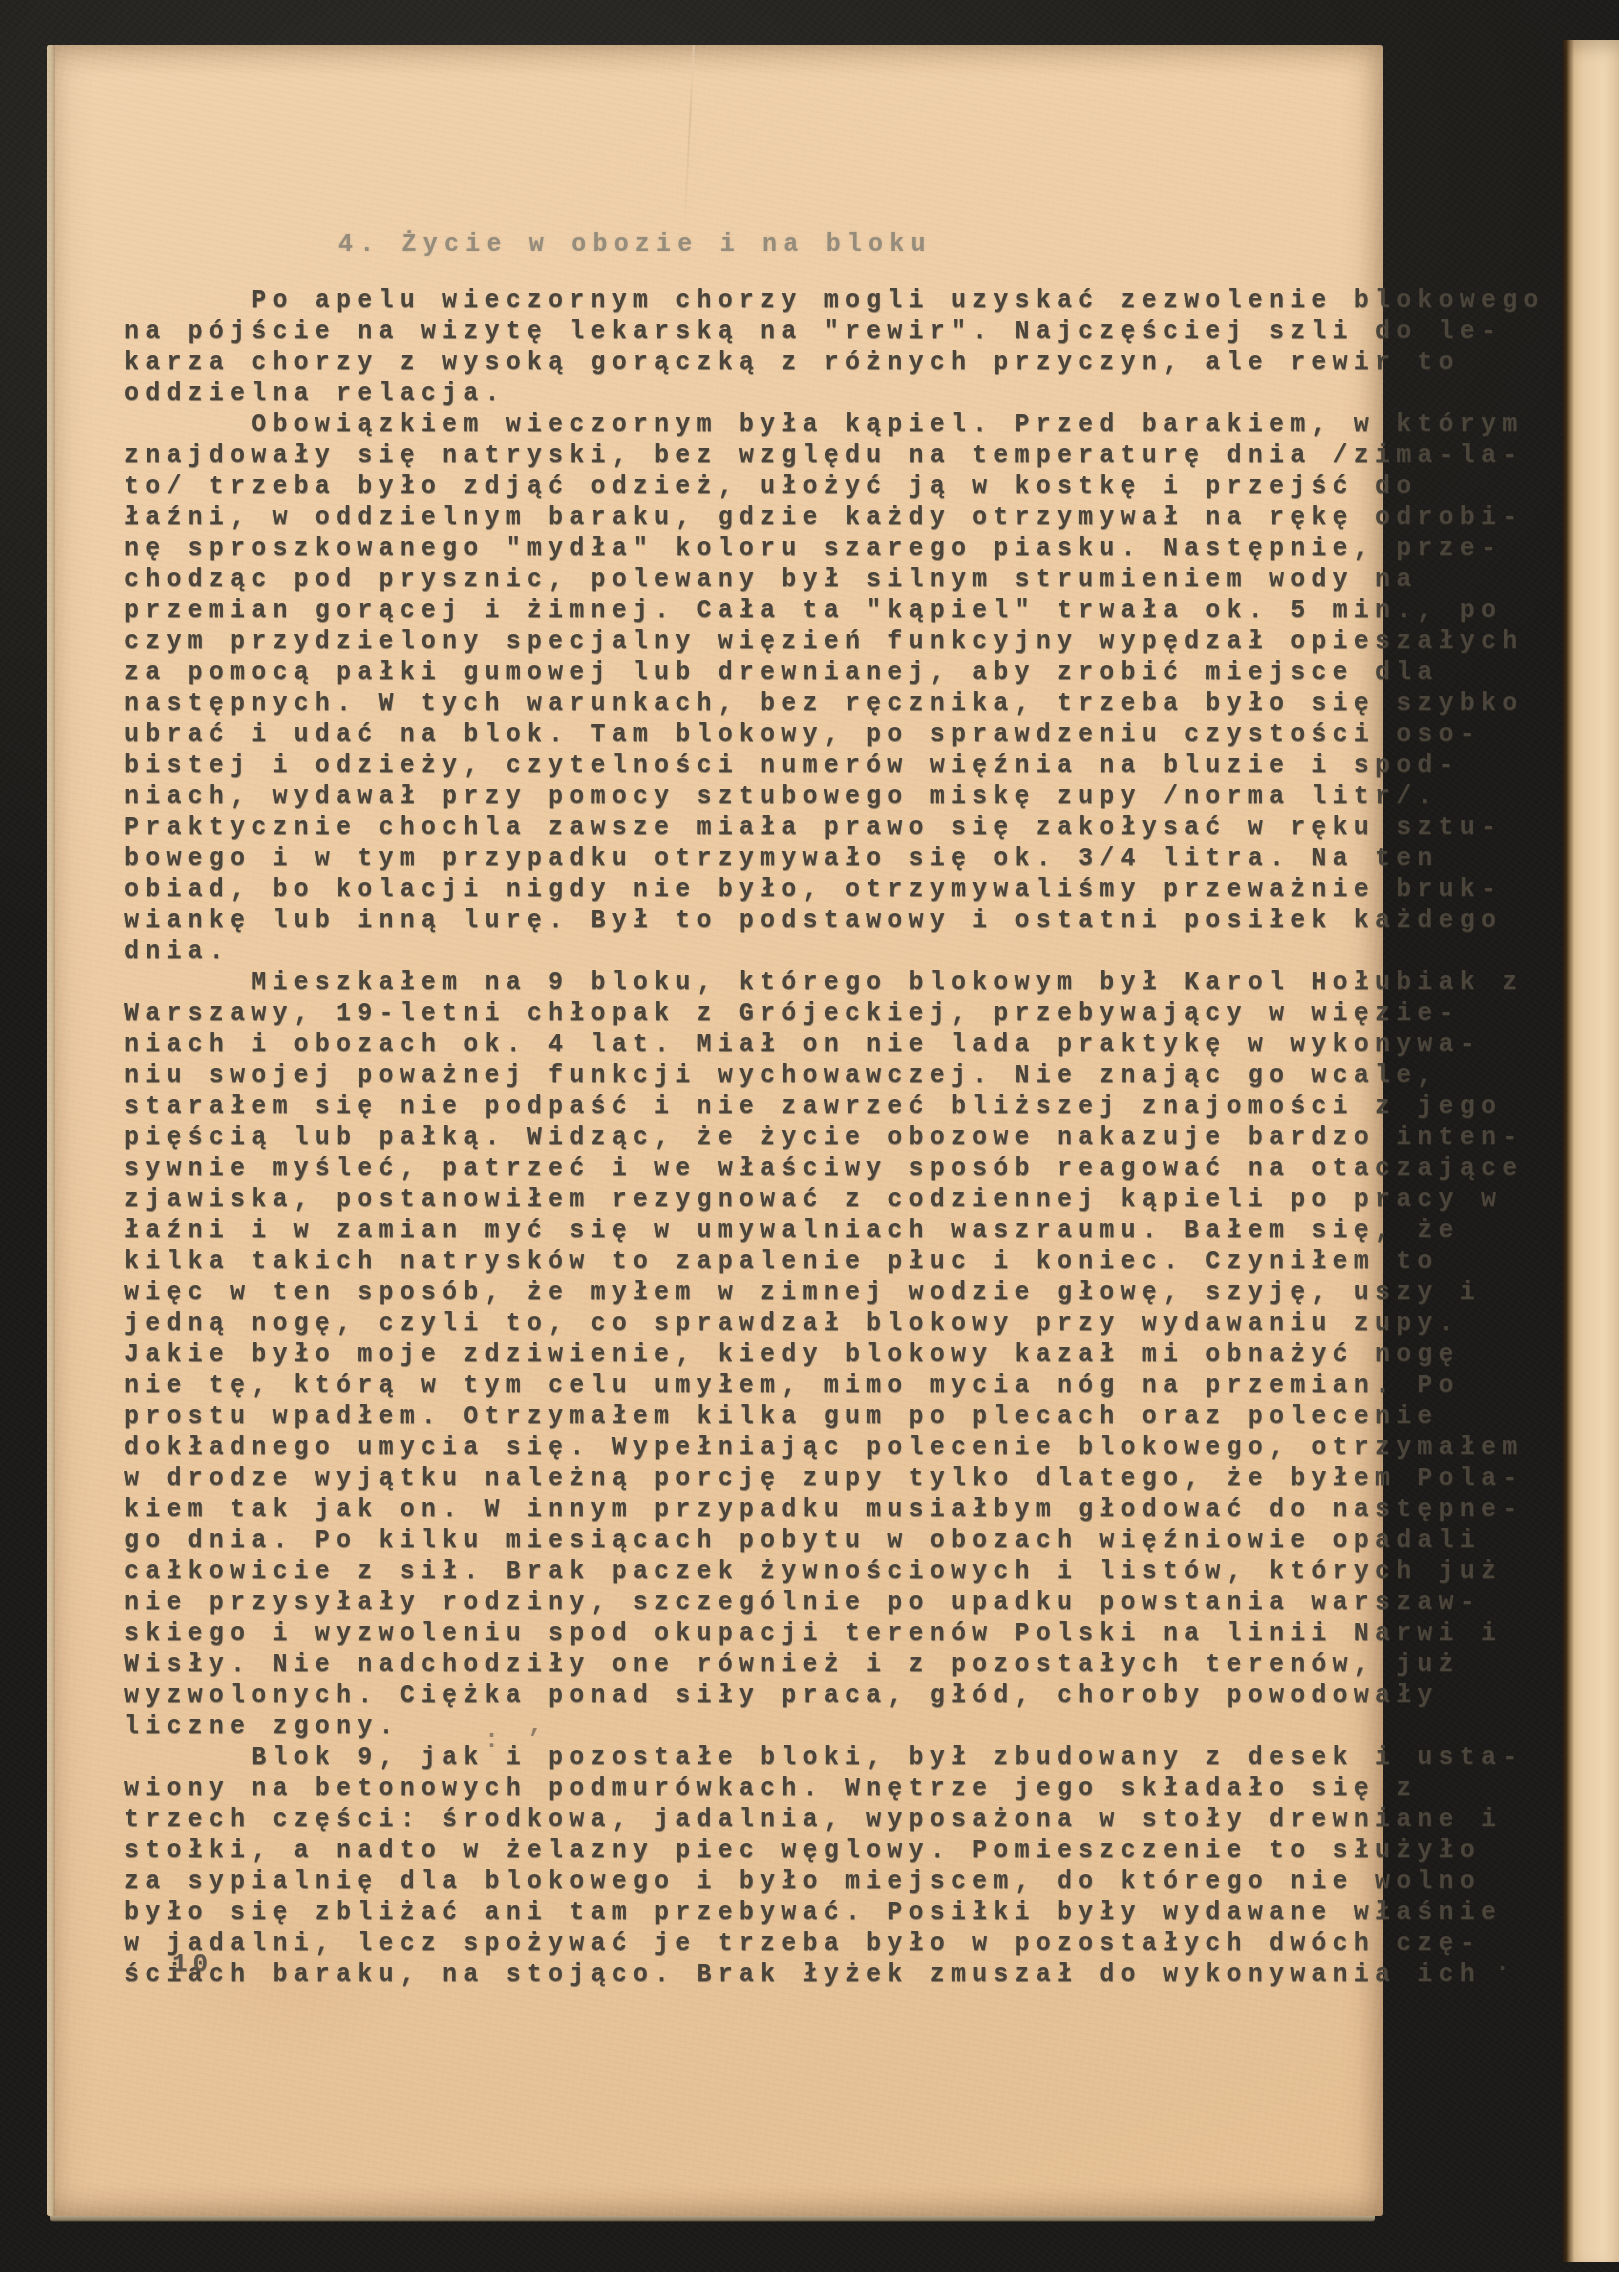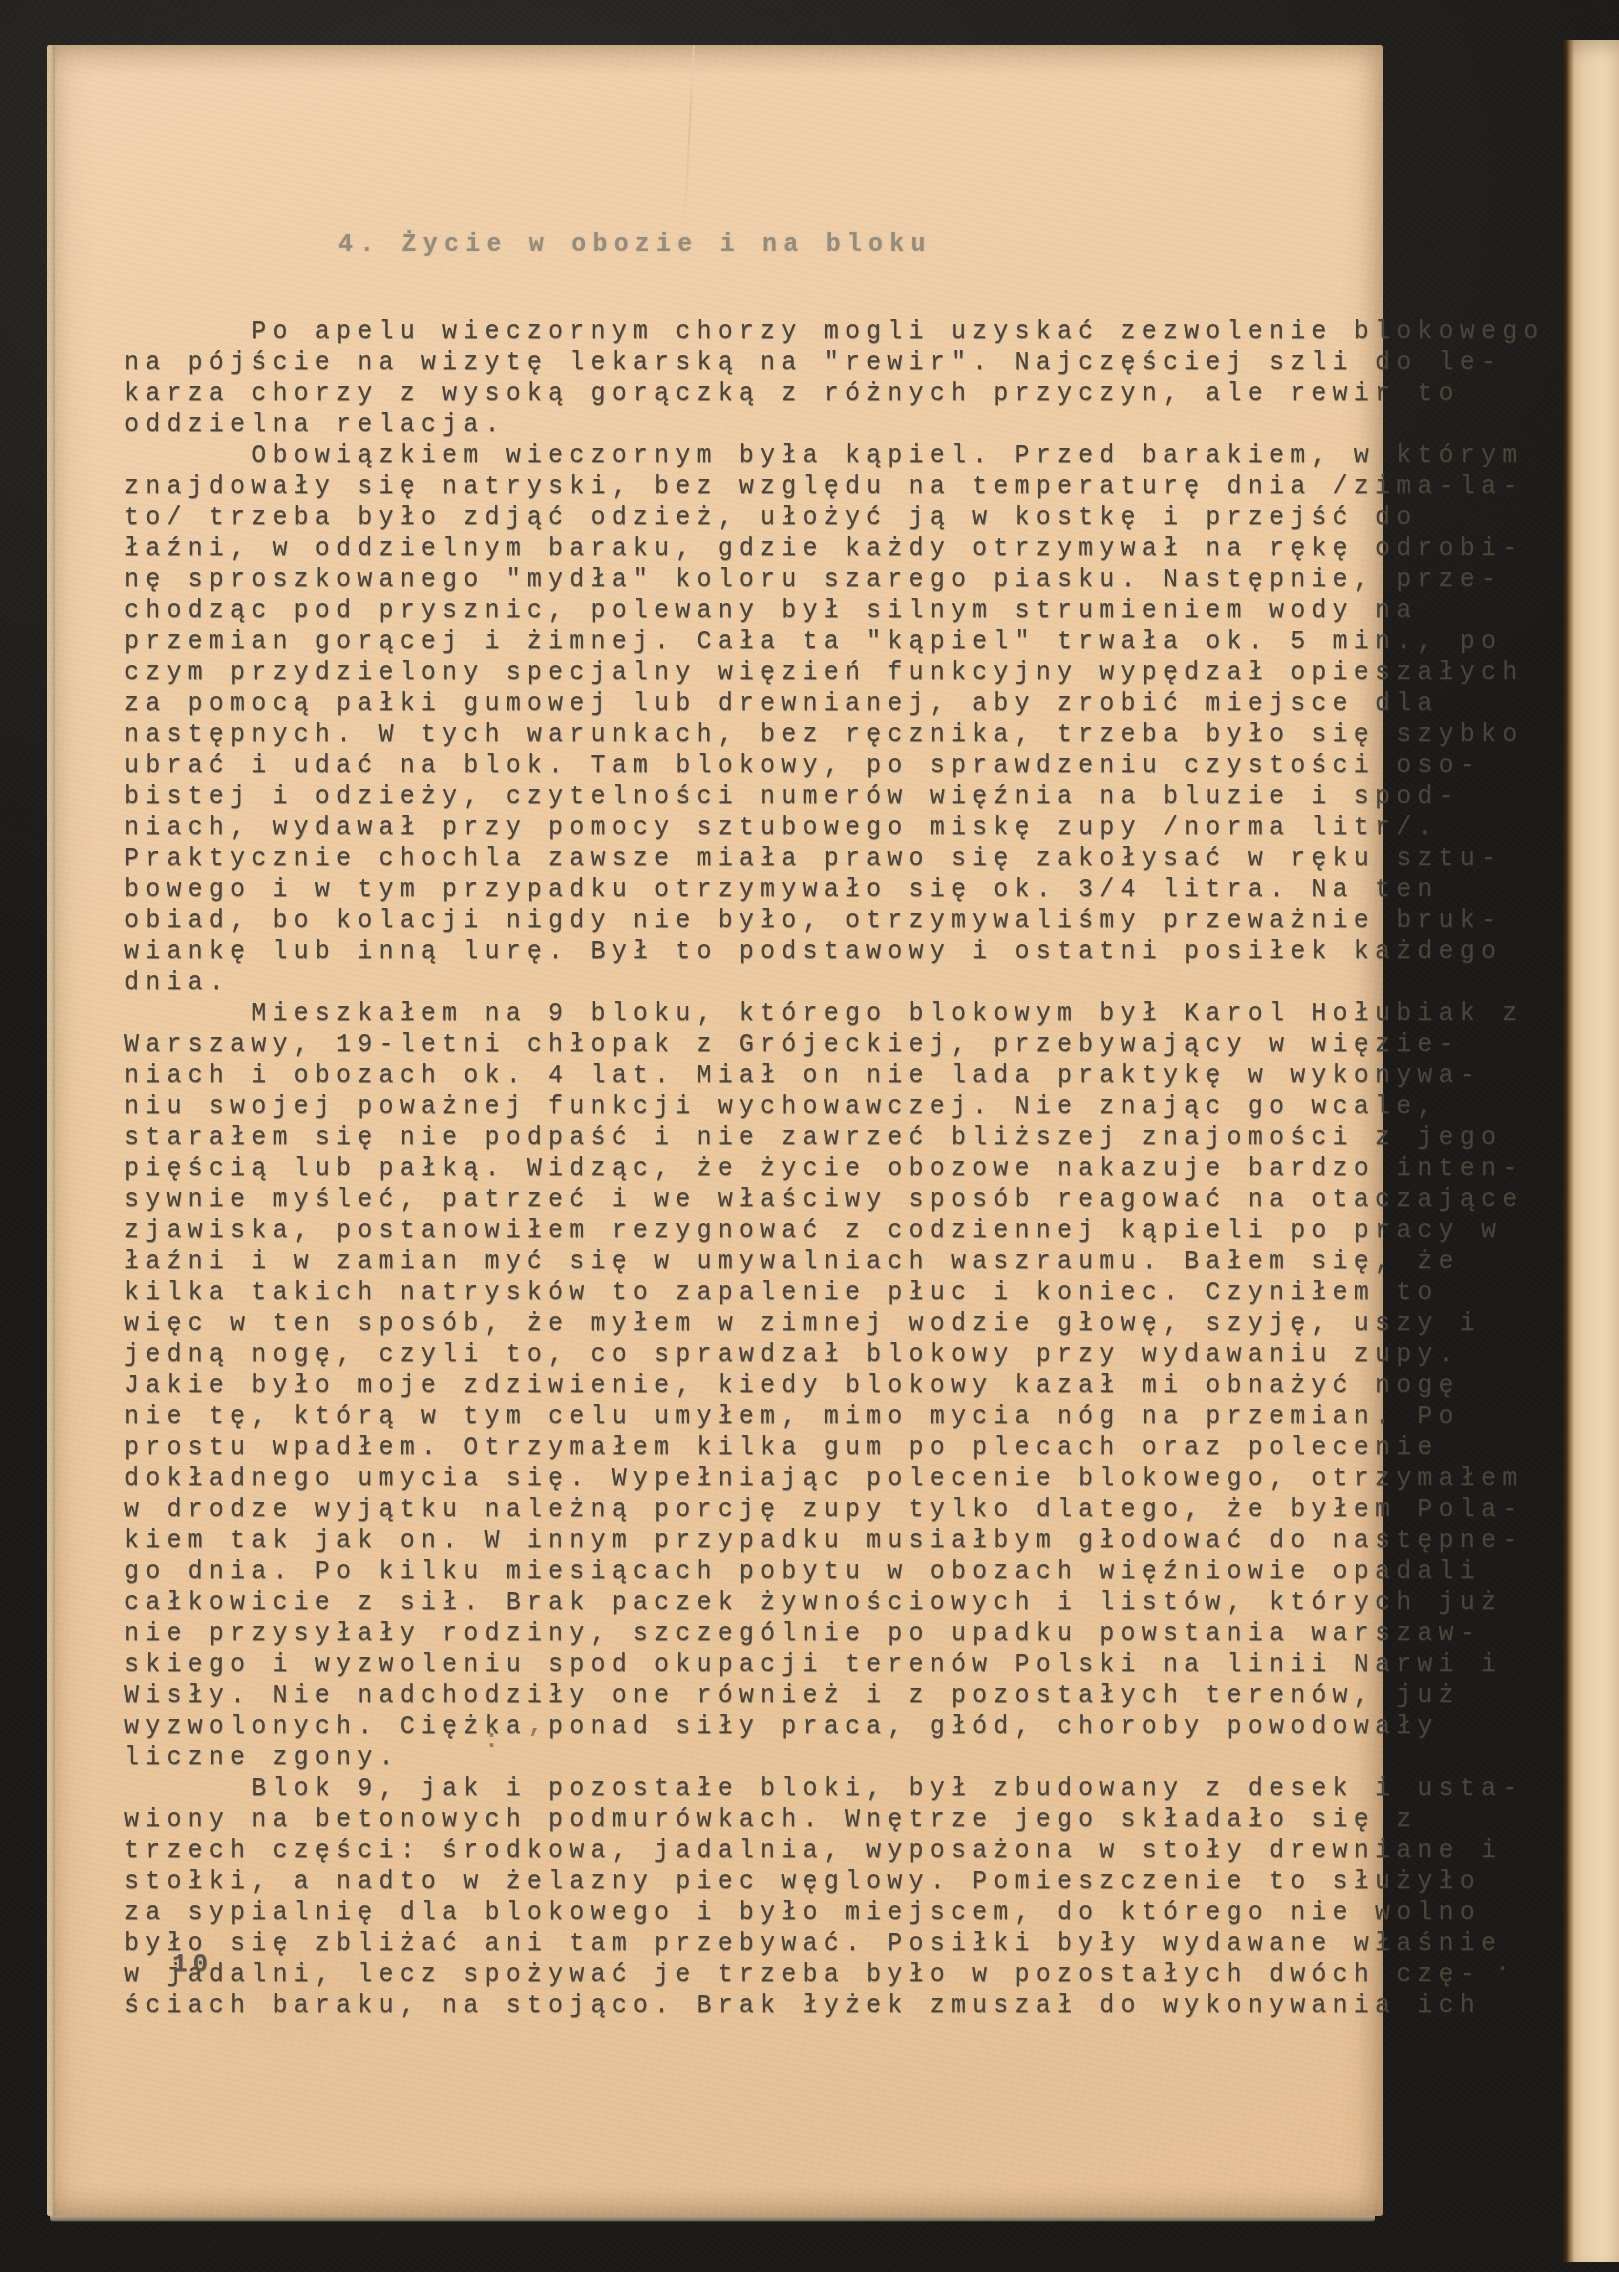--- a/index.html
+++ b/index.html
@@ -53,24 +53,23 @@
     background:linear-gradient(180deg,rgba(255,246,226,.55) 0%,rgba(120,90,55,.28) 35%,rgba(120,90,55,0) 100%);
     transform:rotate(3deg);
   }
   .heading{
     position:absolute;left:291px;top:185px;
     font-size:25px;font-weight:700;letter-spacing:6.2px;white-space:pre;
     color:#968c7b;text-shadow:0 0 1.6px rgba(150,140,120,.55);
   }
   .body{
     position:absolute;left:77px;top:240px;width:1409px;
-    font-size:25px;font-weight:400;letter-spacing:6.2px;line-height:31px;
+    font-size:25px;font-weight:700;letter-spacing:6.2px;line-height:31px;
     color:#4a443b;white-space:pre;
     text-shadow:0.3px 0.5px 0.8px rgba(62,54,44,.55);
-    margin-top:31px;
   }
   .tline{height:31px;}
   .pagenum{
     position:absolute;left:125px;top:1904px;
     font-size:26px;font-weight:700;letter-spacing:4.9px;
     color:#5e564a;text-shadow:0.3px 0.5px 0.8px rgba(80,70,55,.5);
   }
   .stray{position:absolute;font-size:25px;font-weight:700;letter-spacing:6.2px;white-space:pre;}
   .stray-a{left:437px;top:1681px;color:rgba(74,68,59,.55);}
   .stray-b{left:1448px;top:1904px;color:rgba(74,68,59,.85);}

